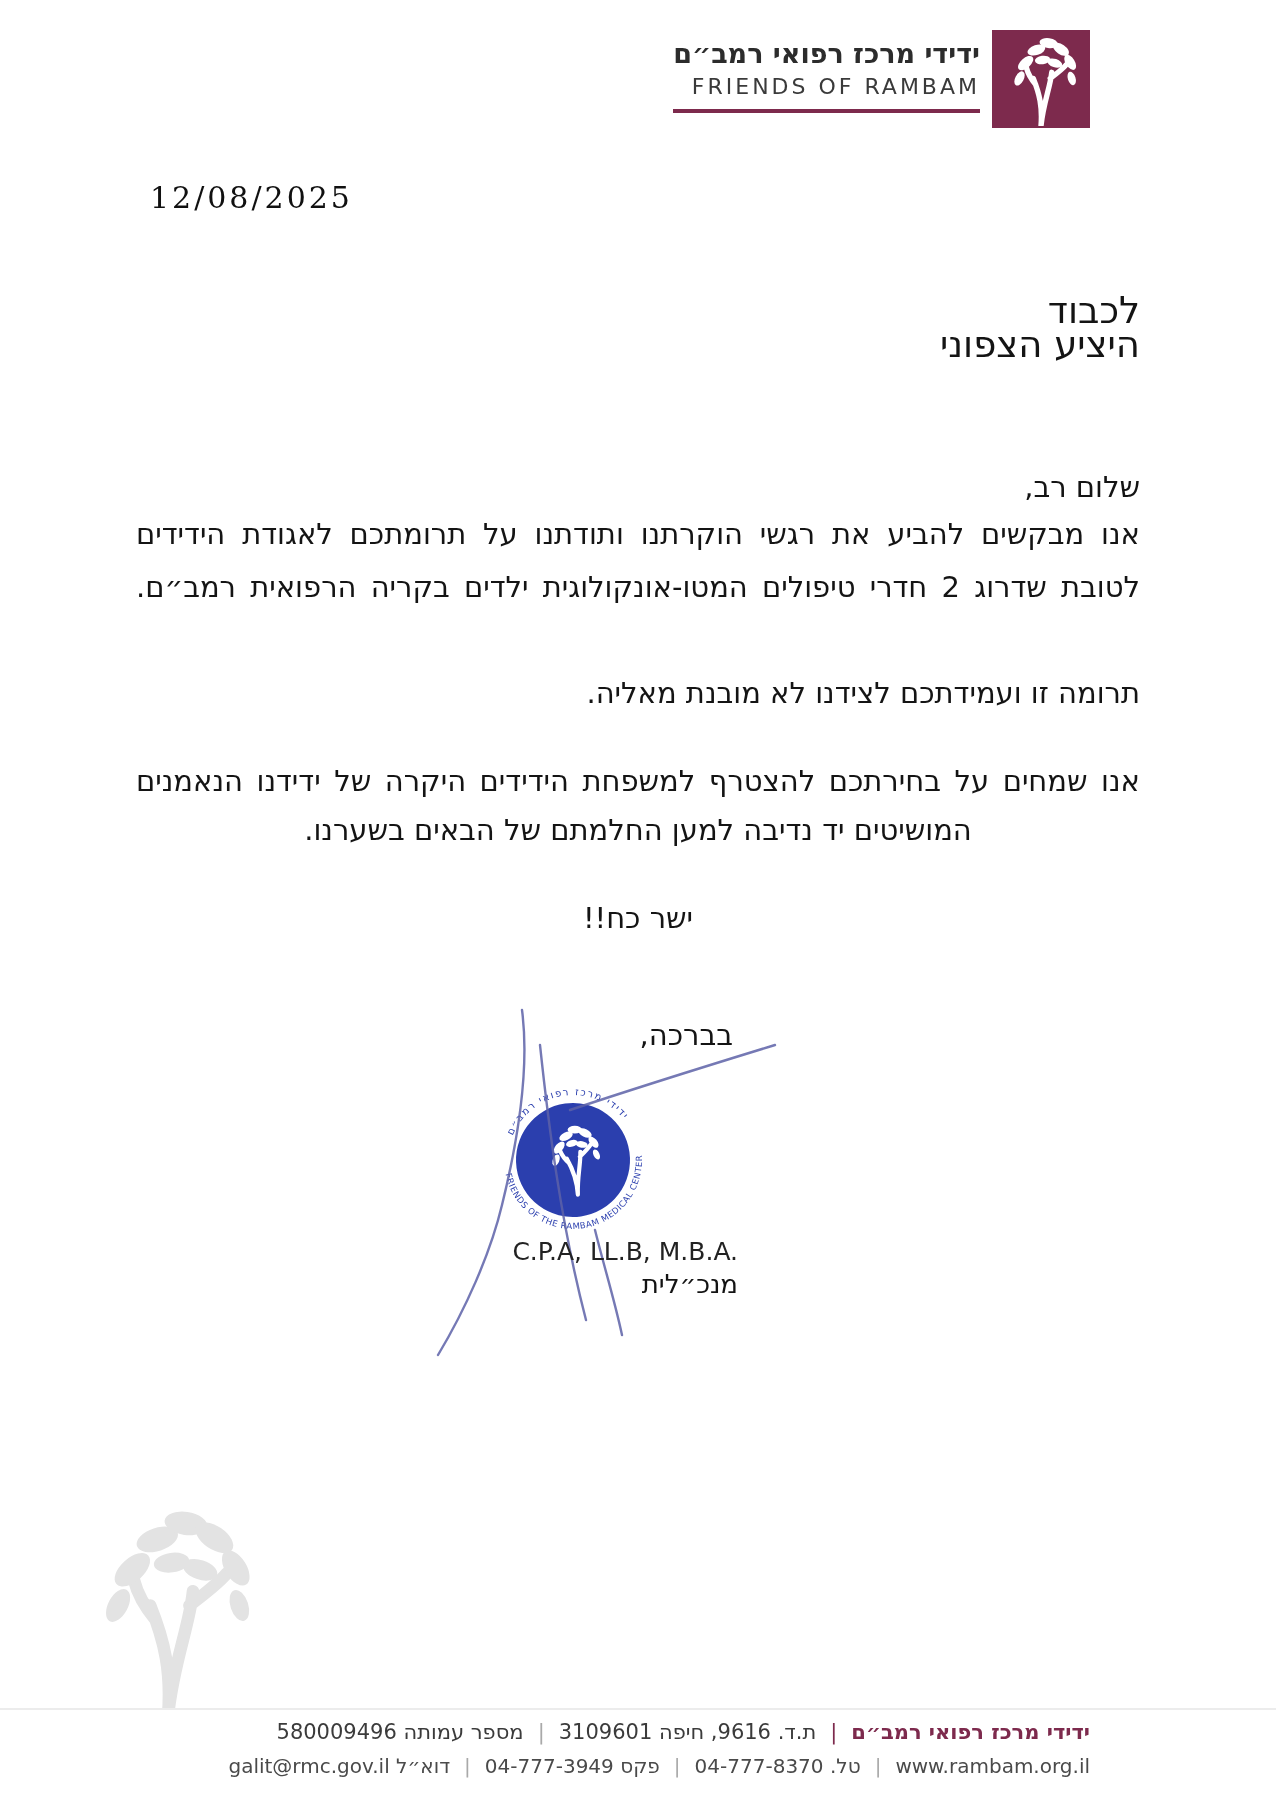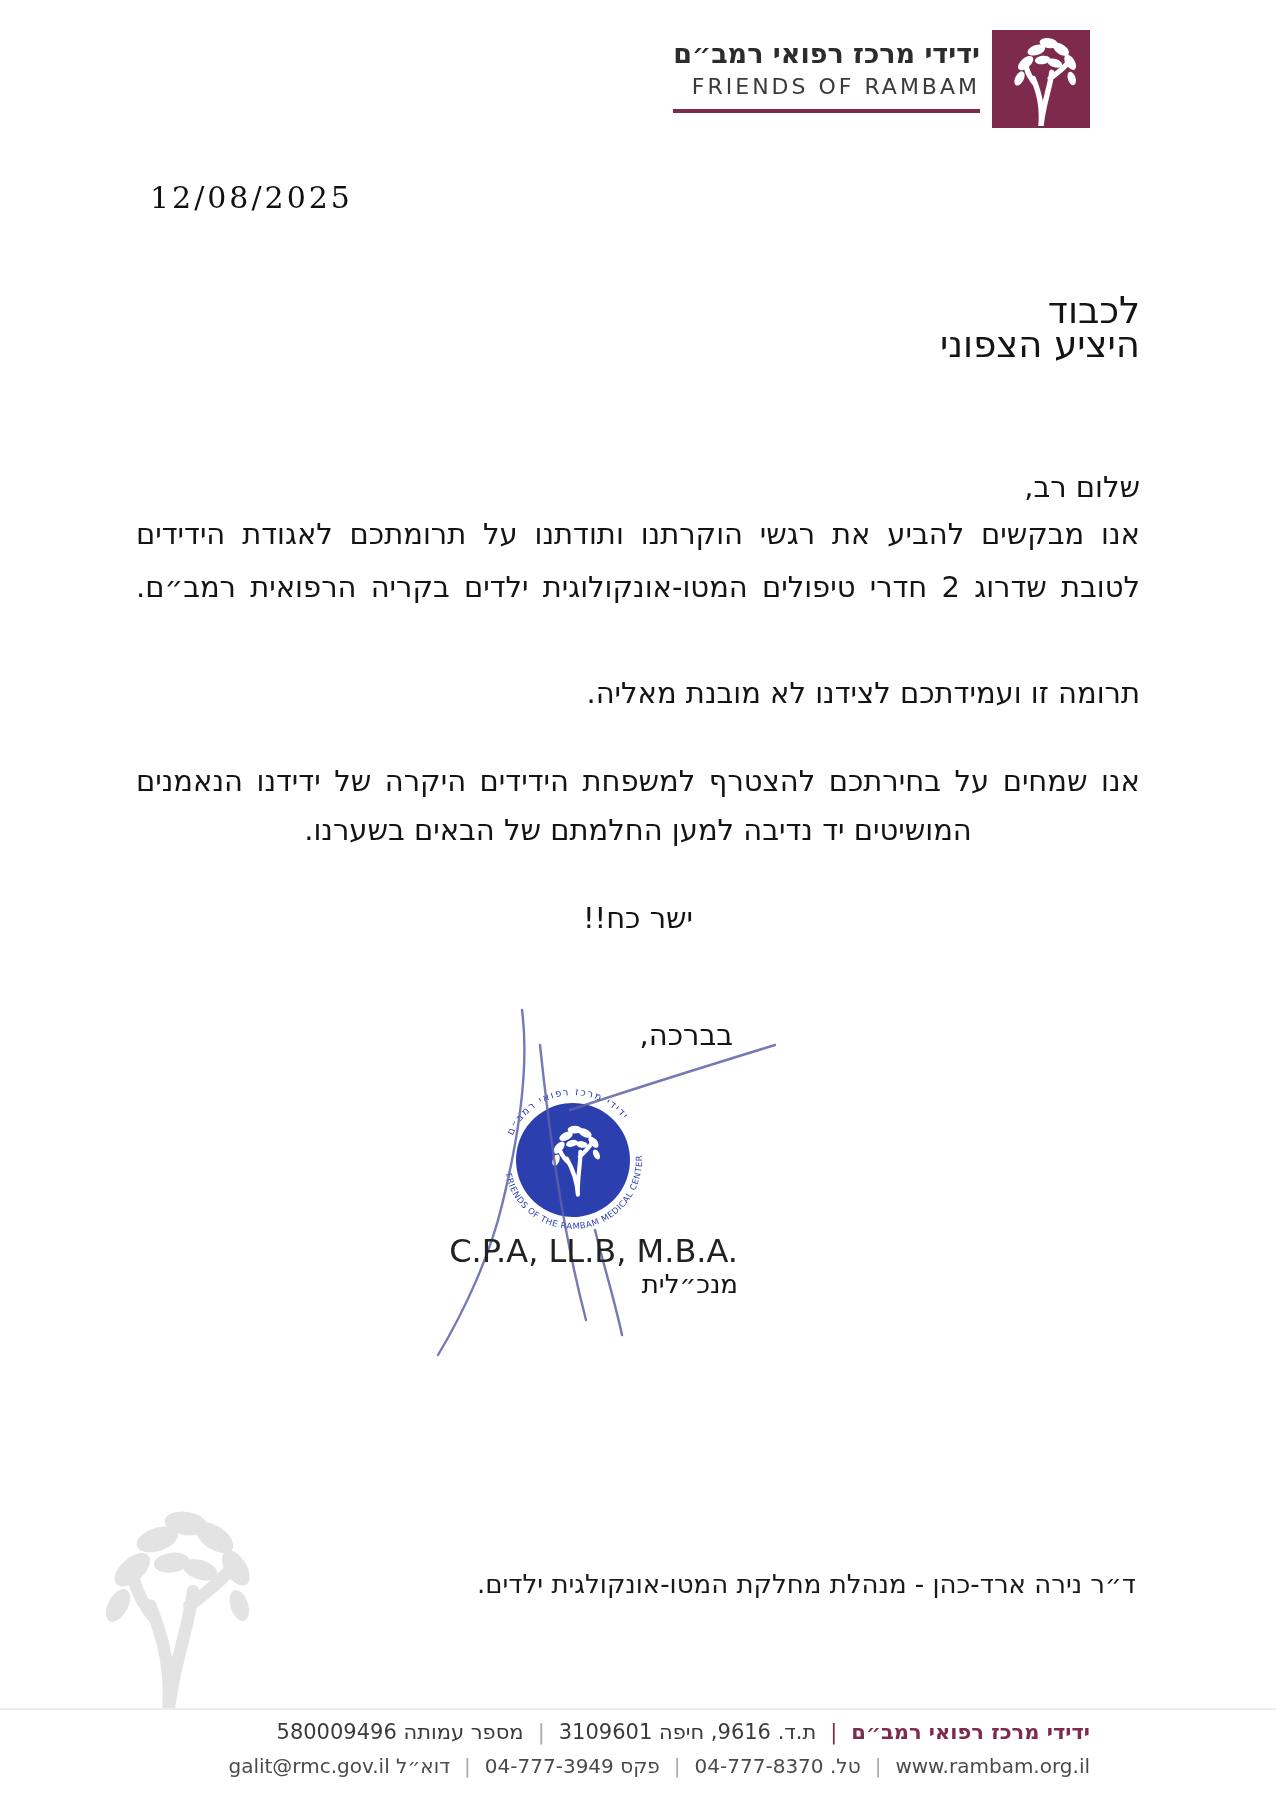--- a/index.html
+++ b/index.html
@@ -29,21 +29,21 @@
   .p2{top:676px;}
   .p3l1{top:764px;}
   .p3l2{top:813px;}
   .yasher{top:901px;}
   .closing{position:absolute;right:543px;top:1018px;direction:rtl;font-size:29px;color:#141414;}
   
   .stamp{position:absolute;left:488px;top:1075px;transform:rotate(-8deg);}
   .sig-strokes{position:absolute;left:390px;top:990px;}
   .signature{position:absolute;right:538px;top:1235px;direction:rtl;text-align:right;color:#131313;}
   .sig-name{font-size:29px;line-height:36px;}
-  .sig-deg{font-size:32px;line-height:33px;direction:ltr;color:#222;text-align:center;}
+  .sig-deg{font-size:25px;line-height:33px;direction:ltr;color:#222;text-align:center;}
   .sig-title{font-size:26px;line-height:32px;}
   .sig-org{font-size:27px;line-height:34px;font-weight:600;}
   
   .copy-note{position:absolute;right:140px;top:1568px;direction:rtl;text-align:right;font-size:26px;line-height:33px;color:#1a1a1a;}
   
   .watermark{position:absolute;left:28px;top:1502px;color:#e3e3e3;}
   
   .footer-band{position:absolute;left:0;top:1708px;width:1276px;height:107px;background:#ffffff;border-top:2px solid #ececec;}
   .f-line{position:absolute;right:186px;direction:rtl;white-space:nowrap;color:#3b3b3b;}
   .f1{top:10px;font-size:21px;}
@@ -124,21 +124,20 @@
     <path d="M205 240 C215 280 225 312 232 345"></path>
   </g>
 </svg>
 
 <div class="signature">
   <div class="sig-deg ltr">C.P.A, LL.B, M.B.A.</div>
   <div class="sig-title">מנכ״לית</div>
 </div>
 
 <div class="copy-note">
-  <div>ד״ר נירה ארד-כהן -  מנהלת מחלקת המטו-אונקולגית ילדים.</div>
 </div>
 
 <svg class="watermark" width="280" height="214" viewBox="0 0 100 120" preserveAspectRatio="xMidYMax meet">
   <use href="#tree-symbol" x="0" y="0" width="100" height="120"></use>
 </svg>
 
 <div class="footer-band">
   <div class="f-line f1">
     <span class="f-accent">ידידי מרכז רפואי רמב״ם</span><span class="f-sep-accent">|</span><span>ת.ד. 9616, חיפה 3109601</span><span class="f-sep">|</span><span>מספר עמותה 580009496</span>
   </div>

